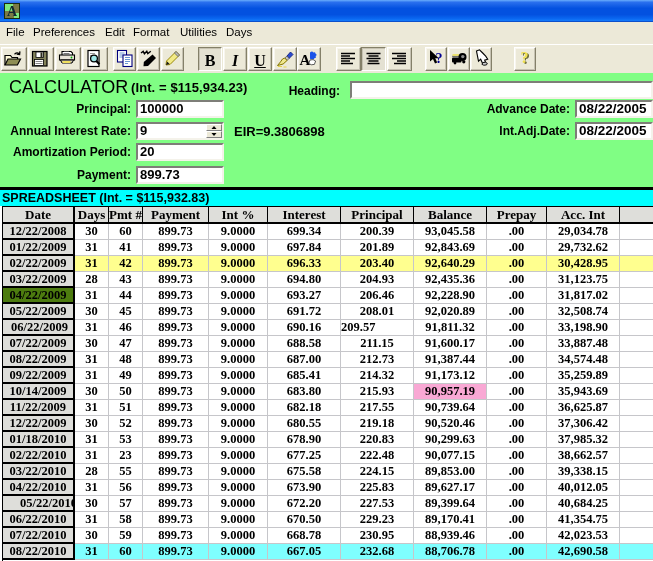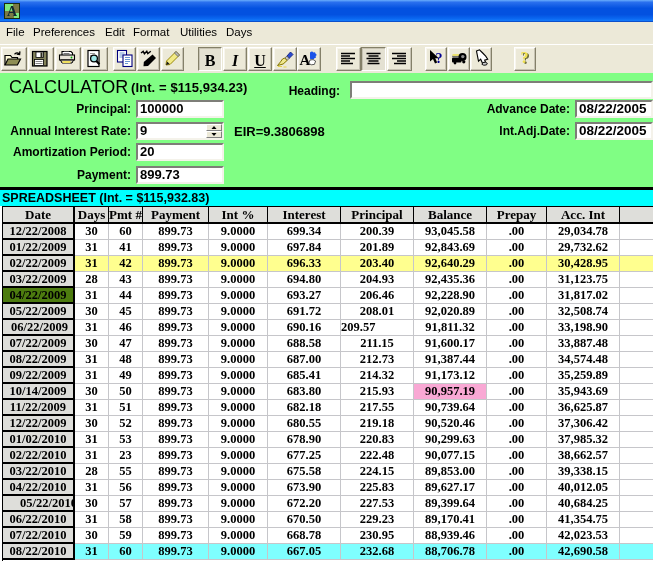--- a/index.html
+++ b/index.html
@@ -523,21 +523,21 @@
 <div style="position:absolute;left:108px;top:210px;width:1px;height:16px;background:#c6c6ca"></div>
 <div style="position:absolute;left:142px;top:210px;width:1px;height:16px;background:#c6c6ca"></div>
 <div style="position:absolute;left:208px;top:210px;width:1px;height:16px;background:#c6c6ca"></div>
 <div style="position:absolute;left:267px;top:210px;width:1px;height:16px;background:#c6c6ca"></div>
 <div style="position:absolute;left:340px;top:210px;width:1px;height:16px;background:#c6c6ca"></div>
 <div style="position:absolute;left:413px;top:210px;width:1px;height:16px;background:#c6c6ca"></div>
 <div style="position:absolute;left:486px;top:210px;width:1px;height:16px;background:#c6c6ca"></div>
 <div style="position:absolute;left:546px;top:210px;width:1px;height:16px;background:#c6c6ca"></div>
 <div style="position:absolute;left:619px;top:210px;width:1px;height:16px;background:#c6c6ca"></div>
 <div style="position:absolute;left:73px;top:210px;width:2px;height:16px;background:#000"></div>
-<div class="cell" style="left:3px;top:226px;width:70px;background:#DEDEDA;text-align:center;">01/02/2010</div>
+<div class="cell" style="left:3px;top:226px;width:70px;background:#DEDEDA;text-align:center;">01/18/2010</div>
 <div class="cell" style="left:75px;top:226px;width:33px;background:#fff;text-align:center;">31</div>
 <div class="cell" style="left:109px;top:226px;width:33px;background:#fff;text-align:center;">53</div>
 <div class="cell" style="left:143px;top:226px;width:65px;background:#fff;text-align:center;">899.73</div>
 <div class="cell" style="left:209px;top:226px;width:58px;background:#fff;text-align:center;">9.0000</div>
 <div class="cell" style="left:268px;top:226px;width:72px;background:#fff;text-align:center;">678.90</div>
 <div class="cell" style="left:341px;top:226px;width:72px;background:#fff;text-align:center;">220.83</div>
 <div class="cell" style="left:414px;top:226px;width:72px;background:#fff;text-align:center;">90,299.63</div>
 <div class="cell" style="left:487px;top:226px;width:59px;background:#fff;text-align:center;">.00</div>
 <div class="cell" style="left:547px;top:226px;width:72px;background:#fff;text-align:center;">37,985.32</div>
 <div class="cell" style="left:620px;top:226px;width:33px;background:#fff;text-align:center;"></div>

